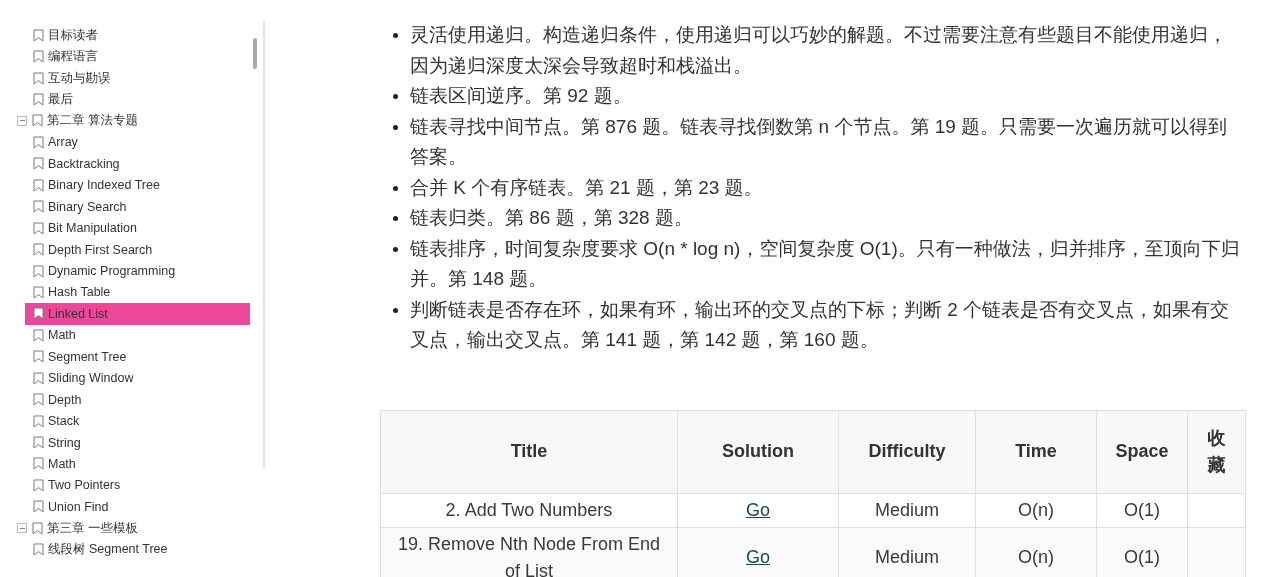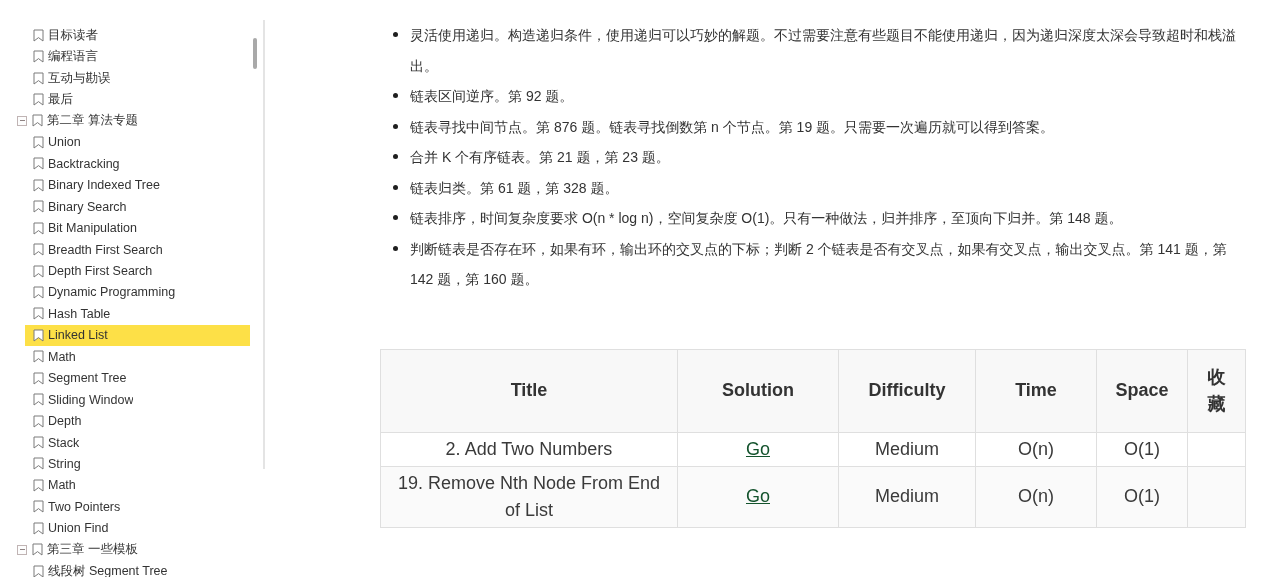--- a/index.html
+++ b/index.html
@@ -22,21 +22,21 @@
   .nav-item {
     height: 21.45px;
     display: flex; align-items: center;
     margin-left: 25px; margin-right: 13px;
     padding-left: 8px;
     font-size: 12.5px; color: #333;
     white-space: nowrap; cursor: pointer;
     box-sizing: border-box;
   }
   .nav-item.chapter { margin-left: 0; padding-left: 17px; }
-  .nav-item.active { background: #fde047; }
+  .nav-item.active { background: #ec4899; }
   .bm-icon { flex: 0 0 auto; display: inline-flex; margin-right: 4px; }
   .expand-box {
     flex: 0 0 auto;
     width: 8px; height: 8px;
     border: 1px solid #c0b4b4;
     margin-right: 5px;
     position: relative;
     box-sizing: content-box;
     background: #fdfdfd;
   }
@@ -56,21 +56,21 @@
     position: absolute; left: 267px; top: 0; right: 0; height: 577px;
     background: #ffffff;
   }
   .content-inner {
     margin-left: 113px; margin-right: 35px;
   }
   ul.notes {
     margin: 20px 0 0 0;
     padding: 0 0 0 30px;
     list-style: disc outside;
-    font-size: 14px; line-height: 30.5px;
+    font-size: 19px; line-height: 30.5px;
     color: #333;
   }
   ul.notes li { margin: 0; }
   ul.notes li::marker { color: #1f1f1f; font-size: 17px; }
   
   table.problems {
     margin-top: 54px;
     width: 100%;
     border-collapse: collapse;
     table-layout: fixed;
@@ -144,21 +144,21 @@
         </span>
       <span class="nav-label">第二章 算法专题</span>
     </div>
 
     <div class="nav-item">
       <span class="bm-icon">
           <svg width="11" height="13" viewBox="0 0 11 13">
             <path d="M1 1 H10 V12 L5.5 8.6 L1 12 Z" fill="#fff" stroke="#7a7a7a" stroke-width="1"></path>
           </svg>
         </span>
-      <span class="nav-label">Union</span>
+      <span class="nav-label">Array</span>
     </div>
     <div class="nav-item">
       <span class="bm-icon">
           <svg width="11" height="13" viewBox="0 0 11 13">
             <path d="M1 1 H10 V12 L5.5 8.6 L1 12 Z" fill="#fff" stroke="#7a7a7a" stroke-width="1"></path>
           </svg>
         </span>
       <span class="nav-label">Backtracking</span>
     </div>
     <div class="nav-item">
@@ -177,28 +177,20 @@
         </span>
       <span class="nav-label">Binary Search</span>
     </div>
     <div class="nav-item">
       <span class="bm-icon">
           <svg width="11" height="13" viewBox="0 0 11 13">
             <path d="M1 1 H10 V12 L5.5 8.6 L1 12 Z" fill="#fff" stroke="#7a7a7a" stroke-width="1"></path>
           </svg>
         </span>
       <span class="nav-label">Bit Manipulation</span>
-    </div>
-    <div class="nav-item">
-      <span class="bm-icon">
-          <svg width="11" height="13" viewBox="0 0 11 13">
-            <path d="M1 1 H10 V12 L5.5 8.6 L1 12 Z" fill="#fff" stroke="#7a7a7a" stroke-width="1"></path>
-          </svg>
-        </span>
-      <span class="nav-label">Breadth First Search</span>
     </div>
     <div class="nav-item">
       <span class="bm-icon">
           <svg width="11" height="13" viewBox="0 0 11 13">
             <path d="M1 1 H10 V12 L5.5 8.6 L1 12 Z" fill="#fff" stroke="#7a7a7a" stroke-width="1"></path>
           </svg>
         </span>
       <span class="nav-label">Depth First Search</span>
     </div>
     <div class="nav-item">
@@ -321,21 +313,21 @@
 </div>
 
 <div class="main">
   <div class="content-inner">
 
     <ul class="notes">
       <li>灵活使用递归。构造递归条件，使用递归可以巧妙的解题。不过需要注意有些题目不能使用递归，因为递归深度太深会导致超时和栈溢出。</li>
       <li>链表区间逆序。第 92 题。</li>
       <li>链表寻找中间节点。第 876 题。链表寻找倒数第 n 个节点。第 19 题。只需要一次遍历就可以得到答案。</li>
       <li>合并 K 个有序链表。第 21 题，第 23 题。</li>
-      <li>链表归类。第 61 题，第 328 题。</li>
+      <li>链表归类。第 86 题，第 328 题。</li>
       <li>链表排序，时间复杂度要求 O(n * log n)，空间复杂度 O(1)。只有一种做法，归并排序，至顶向下归并。第 148 题。</li>
       <li>判断链表是否存在环，如果有环，输出环的交叉点的下标；判断 2 个链表是否有交叉点，如果有交叉点，输出交叉点。第 141 题，第 142 题，第 160 题。</li>
     </ul>
 
     <table class="problems">
       <colgroup>
         <col style="width:297px">
           <col style="width:161px">
           <col style="width:137px">
         <col style="width:121px">

